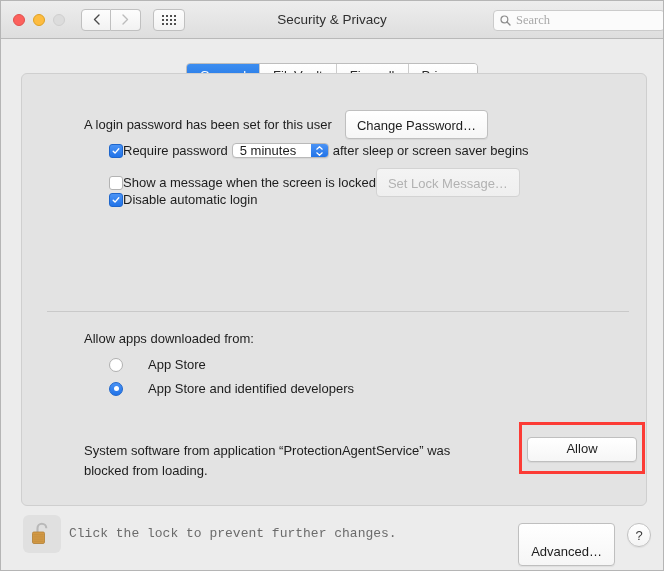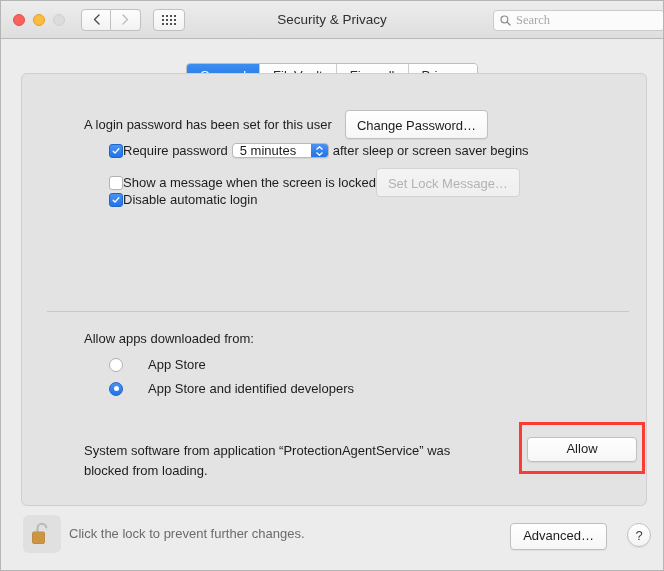--- a/index.html
+++ b/index.html
@@ -290,25 +290,26 @@
     width: 38px; height: 38px;
     background: #e0e0e0;
     border-radius: 6px;
     display: flex; align-items: center; justify-content: center;
   }
   .lock-caption {
     position: absolute;
     left: 68px; top: 22px;
     font-size: 13px;
     color: #6b6b6b;
+    font-family: Liberation Mono, monospace;
   }
   .advanced-btn {
     position: absolute;
-    right: 56px; top: 19px;
-    padding: 4px 12px 5px;
+    right: 48px; top: 19px;
+    padding: 20px 12px 5px;
   }
   .help-btn {
     position: absolute;
     right: 12px; top: 19px;
     width: 24px; height: 24px;
     border-radius: 50%;
     background: linear-gradient(to bottom, #ffffff, #f4f4f4);
     border: 1px solid #c2c2c2;
     display: flex; align-items: center; justify-content: center;
     font-size: 13px; color: #3b3b3b;

